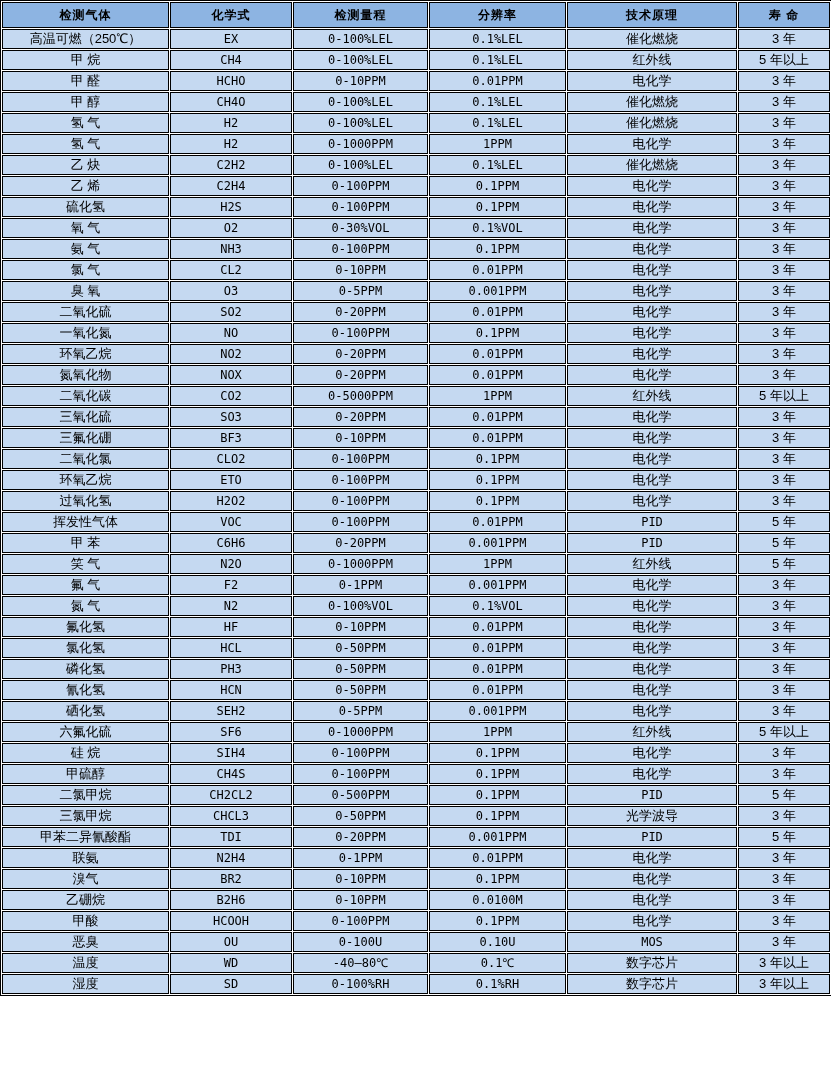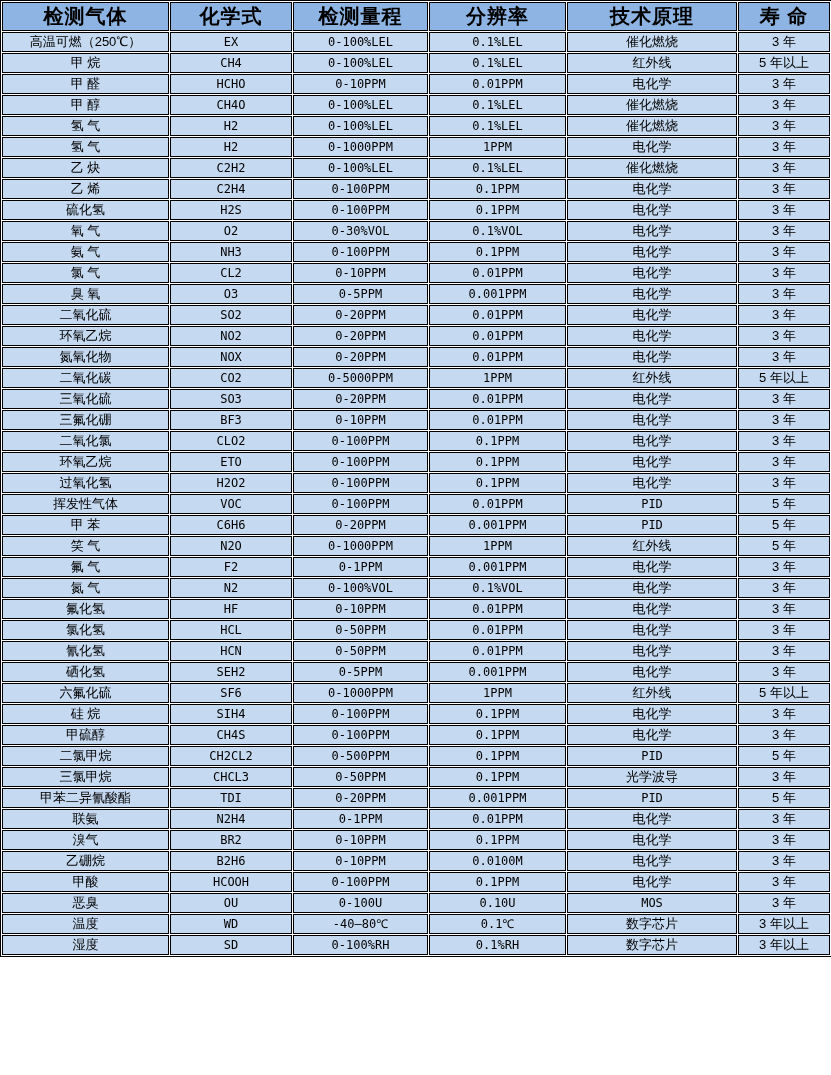--- a/index.html
+++ b/index.html
@@ -24,21 +24,21 @@
   col.c1 { width: 167px; }
   col.c2 { width: 122px; }
   col.c3 { width: 135px; }
   col.c4 { width: 137px; }
   col.c5 { width: 170px; }
   col.c6 { width: 92px; }
   th {
     background: var(--header-bg, #8DB4E2);
     border: 1px solid #000000;
     height: 24px;
-    font-size: 20px;
+    font-size: 12px;
     font-weight: bold;
     color: var(--text-color, #000000);
     text-align: center;
     vertical-align: middle;
     padding: 0;
     letter-spacing: 1px;
   }
   td {
     background: var(--row-bg, #C5D9F1);
     border: 1px solid #000000;
@@ -187,20 +187,28 @@
         </tr>
         <tr>
           <td>二氧化硫</td>
           <td class="mono">SO2</td>
           <td class="mono">0-20PPM</td>
           <td class="mono">0.01PPM</td>
           <td>电化学</td>
           <td>3 年</td>
         </tr>
         <tr>
+          <td>一氧化氮</td>
+          <td class="mono">NO</td>
+          <td class="mono">0-100PPM</td>
+          <td class="mono">0.1PPM</td>
+          <td>电化学</td>
+          <td>3 年</td>
+        </tr>
+        <tr>
           <td>环氧乙烷</td>
           <td class="mono">NO2</td>
           <td class="mono">0-20PPM</td>
           <td class="mono">0.01PPM</td>
           <td>电化学</td>
           <td>3 年</td>
         </tr>
         <tr>
           <td>氮氧化物</td>
           <td class="mono">NOX</td>
@@ -307,20 +315,28 @@
         </tr>
         <tr>
           <td>氯化氢</td>
           <td class="mono">HCL</td>
           <td class="mono">0-50PPM</td>
           <td class="mono">0.01PPM</td>
           <td>电化学</td>
           <td>3 年</td>
         </tr>
         <tr>
+          <td>磷化氢</td>
+          <td class="mono">PH3</td>
+          <td class="mono">0-50PPM</td>
+          <td class="mono">0.01PPM</td>
+          <td>电化学</td>
+          <td>3 年</td>
+        </tr>
+        <tr>
           <td>氰化氢</td>
           <td class="mono">HCN</td>
           <td class="mono">0-50PPM</td>
           <td class="mono">0.01PPM</td>
           <td>电化学</td>
           <td>3 年</td>
         </tr>
         <tr>
           <td>硒化氢</td>
           <td class="mono">SEH2</td>

